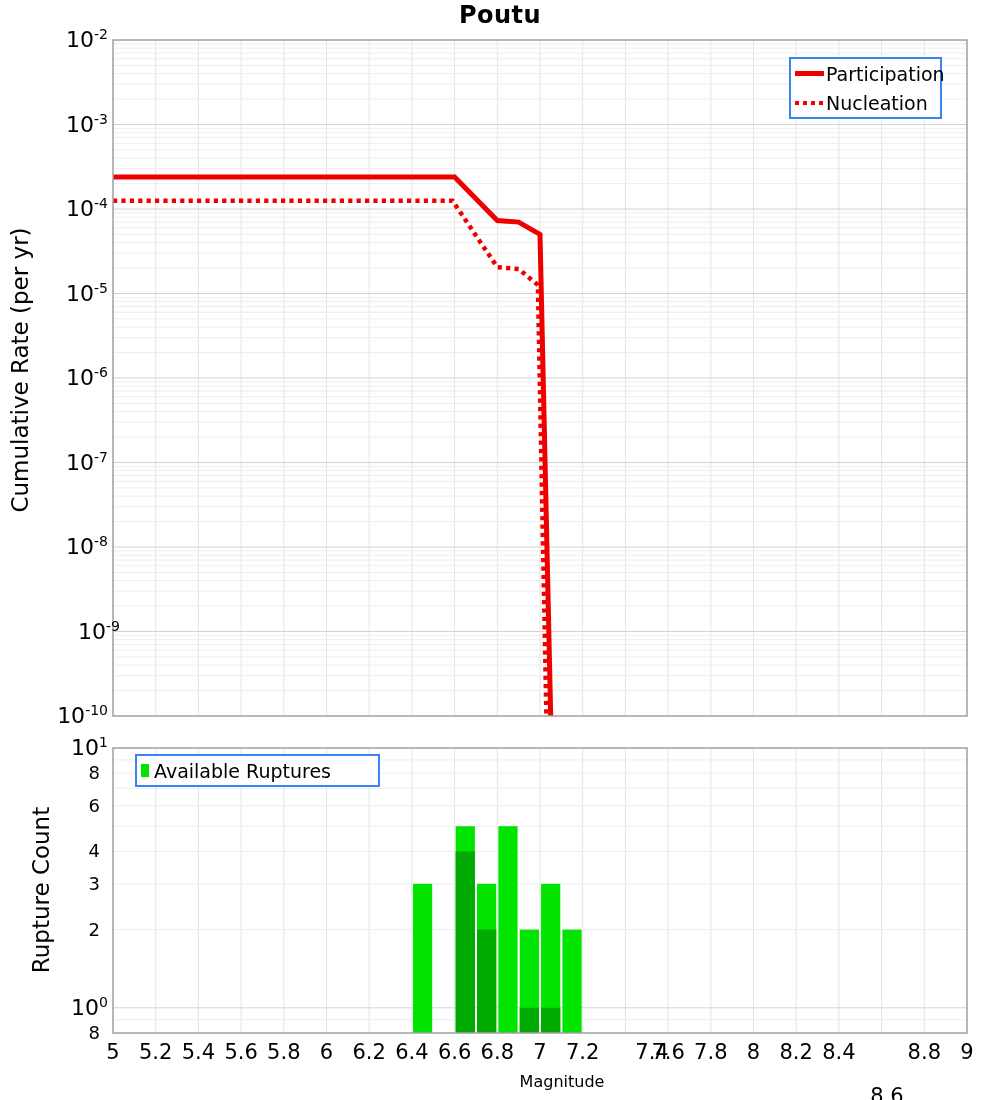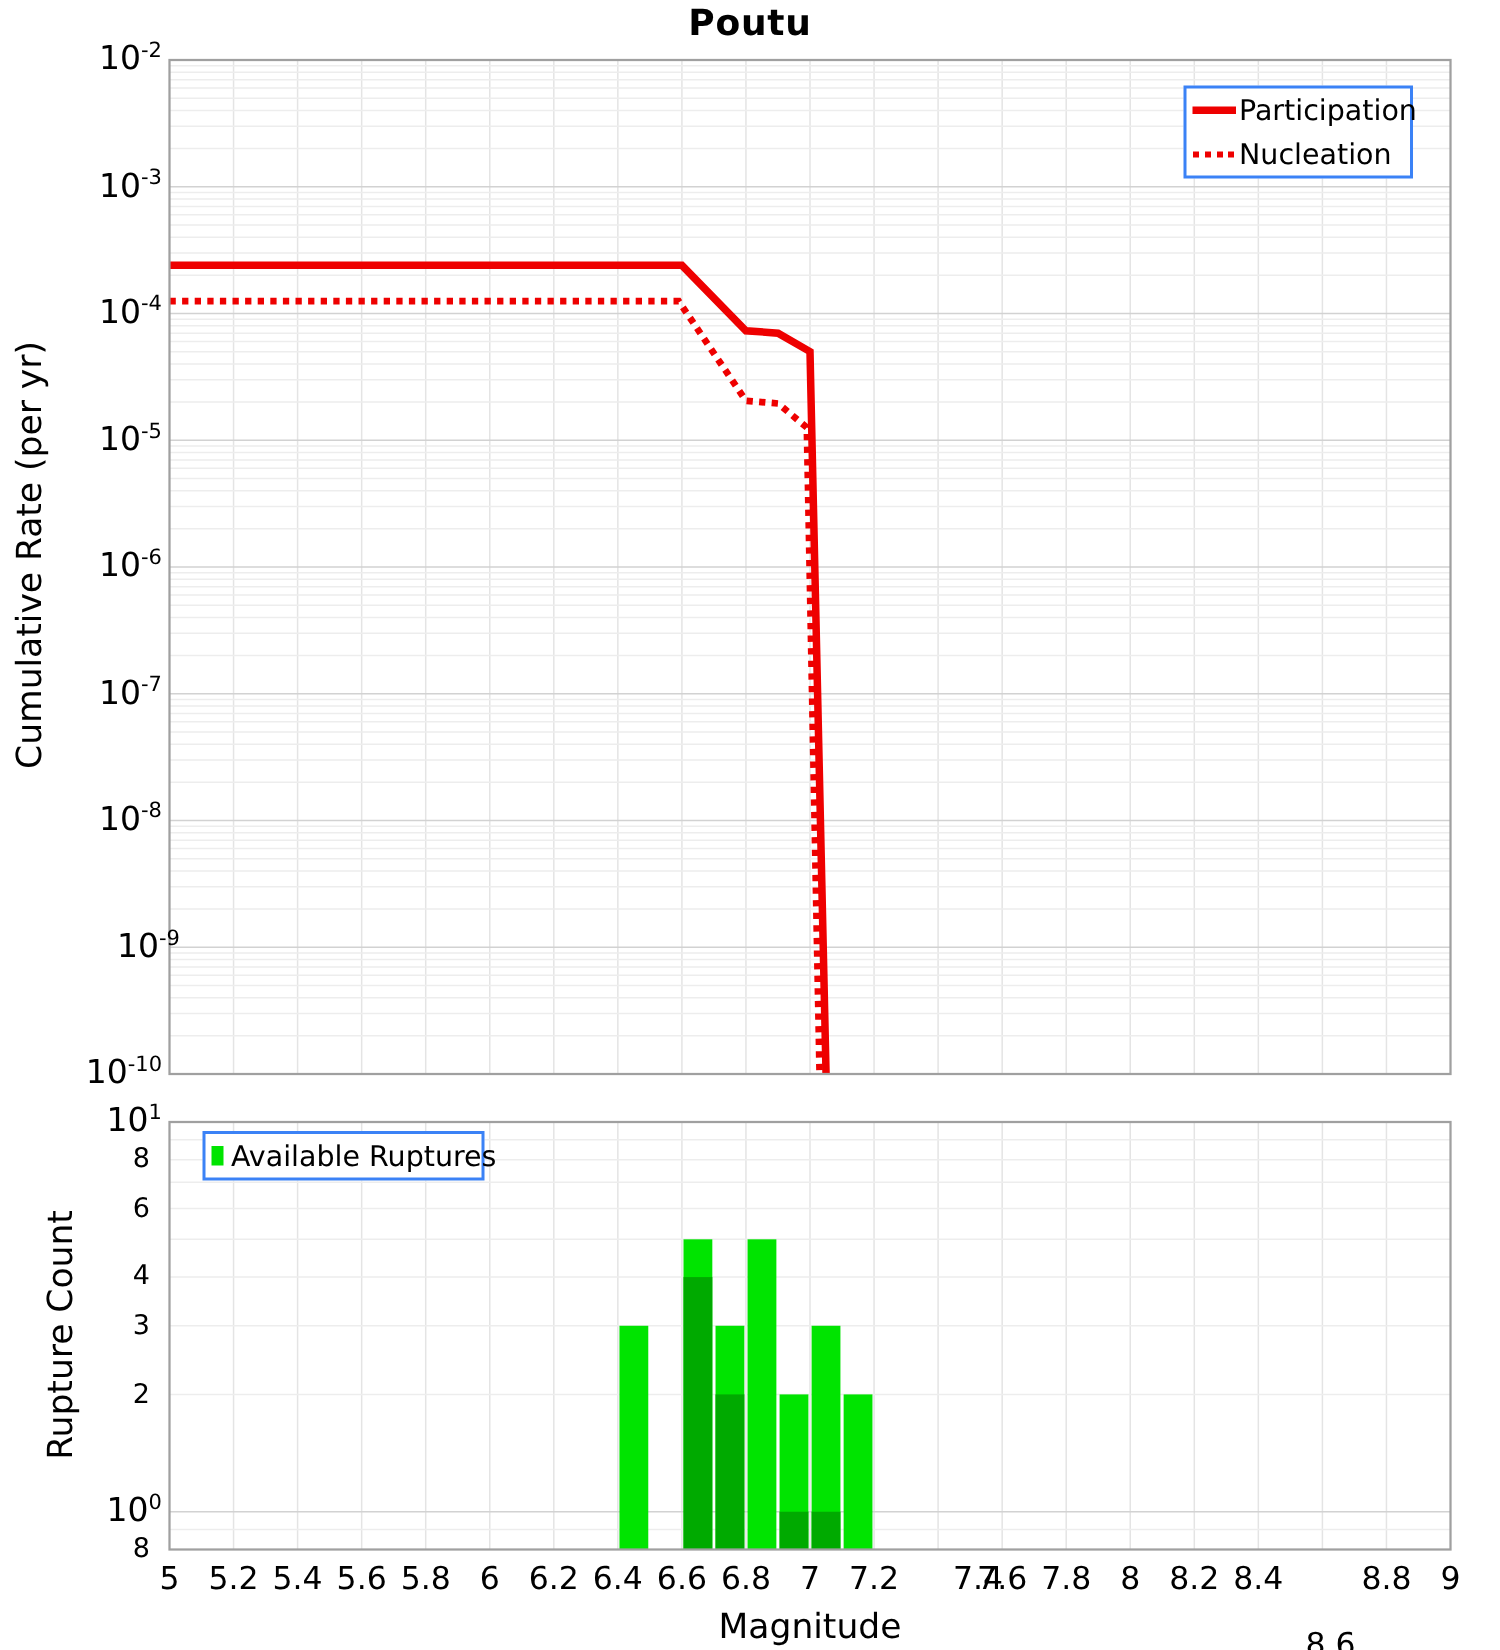--- a/index.html
+++ b/index.html
@@ -10,25 +10,25 @@
                font-size:24px;font-weight:700;letter-spacing:.5px;}
   
   .ytick{position:absolute;left:0;width:108px;text-align:right;font-size:22px;line-height:1;white-space:nowrap;}
   .ytick sup{font-size:14px;line-height:0;}
   .ytick-minor{position:absolute;left:0;width:100px;text-align:right;font-size:18px;line-height:1;}
   .xtick{position:absolute;top:1042px;width:64px;text-align:center;font-size:21px;line-height:1;}
   
   .ylabel{position:absolute;font-size:23px;white-space:nowrap;transform:rotate(-90deg);text-align:center;}
   #ylabel-rate{width:360px;left:-160px;top:357px;}
   #ylabel-count{width:240px;left:-79px;top:877px;}
-  .xlabel{position:absolute;left:390px;top:1072px;width:300px;text-align:center;font-size:23px;}
+  .xlabel{position:absolute;left:412px;top:1072px;width:300px;text-align:center;font-size:16px;}
   
   .legend{position:absolute;background:#fff;border:2px solid #3b82f6;box-sizing:border-box;}
   #legend-rate{left:789px;top:57px;width:153px;}
-  #legend-count{left:135px;top:754px;width:188px;}
+  #legend-count{left:135px;top:754px;width:245px;}
   .legend-row{display:flex;align-items:center;height:29px;padding:0 3px 0 4px;font-size:19px;white-space:nowrap;}
   .line-sample{flex:none;width:29px;height:5px;margin-right:2px;}
   .line-sample.solid{background:#ee0000;}
   .line-sample.dotted{height:4px;background:repeating-linear-gradient(to right,#ee0000 0 4px,transparent 4px 8px);}
   .sq-sample{flex:none;width:8px;height:13px;margin-right:5px;}
 </style>
 </head>
 <body>
 
 <div class="figure">

